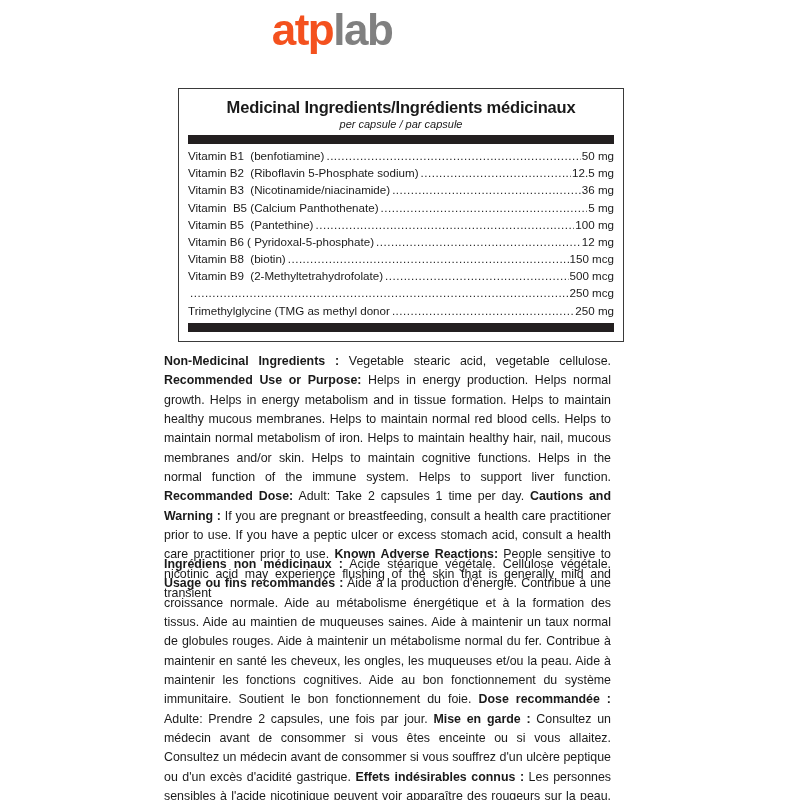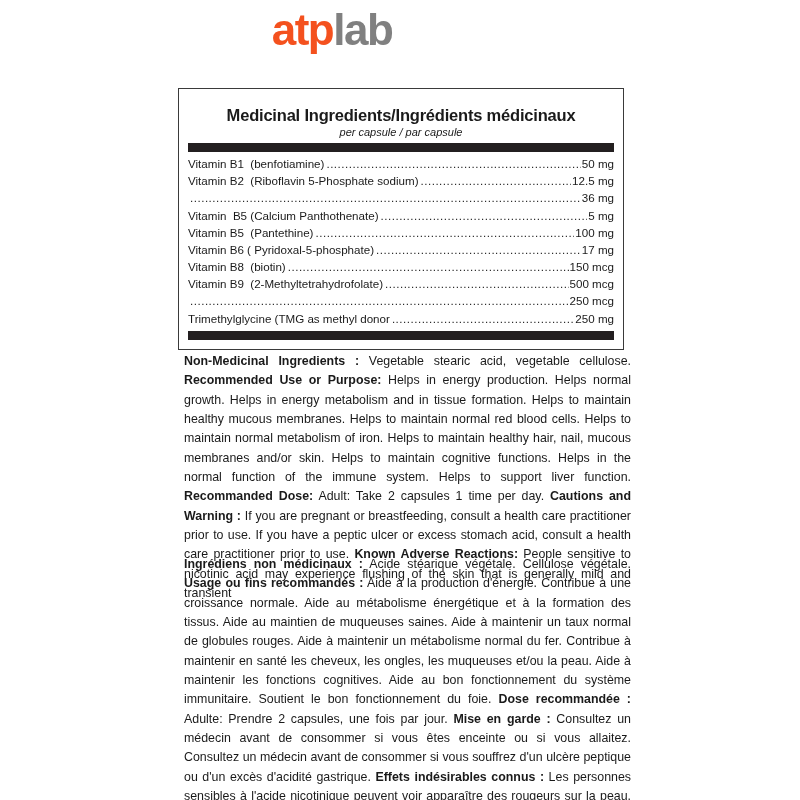--- a/index.html
+++ b/index.html
@@ -45,21 +45,21 @@
     border: 1.5px solid #3a3a3a;
     background: #fff;
     padding: 6px 9px 7px 9px;
   }
   .panel-title {
     text-align: center;
     font-size: 16.5px;
     font-weight: bold;
     letter-spacing: -0.2px;
     line-height: 1.15;
-    margin-top: 11px;
+    margin-top: 3px;
   }
   .panel-subtitle {
     text-align: center;
     font-size: 11px;
     line-height: 1.2;
     margin-top: 1px;
     margin-bottom: 4px;
     font-style: italic;
   }
   .rule-thick {
@@ -84,21 +84,21 @@
     margin: 0 1px 0 2px;
     color: #1a1a1a;
     font-size: 11.6px;
     letter-spacing: 0.5px;
   }
   .ing-amount { flex: 0 0 auto; white-space: pre; }
 
   
   .body-copy {
     position: absolute;
-    left: 184px;
+    left: 164px;
     width: 447px;
     font-size: 12.4px;
     line-height: 1.56;
     text-align: justify;
     color: #1a1a1a;
   }
   .body-copy.en { top: 352px; }
   .body-copy.fr { top: 555px; }
   .body-copy b { font-weight: bold; }
   .body-copy p { margin: 0; }
@@ -112,24 +112,24 @@
     <div class="logo"><span class="atp">atp</span><span class="lab">lab</span></div>
   </div>
 
   <div class="panel">
     <div class="panel-title">Medicinal Ingredients/Ingrédients médicinaux</div>
     <div class="panel-subtitle">per capsule / par capsule</div>
     <div class="rule-thick"></div>
     <div id="ing-list">
         <div class="ing-row"><span class="ing-name">Vitamin B1  (benfotiamine)</span><span class="ing-leader">......................................................................................................................................................</span><span class="ing-amount">50 mg</span></div>
         <div class="ing-row"><span class="ing-name">Vitamin B2  (Riboflavin 5-Phosphate sodium)</span><span class="ing-leader">......................................................................................................................................................</span><span class="ing-amount">12.5 mg</span></div>
-        <div class="ing-row"><span class="ing-leader">......................................................................................................................................................</span><span class="ing-amount">36 mg</span></div>
+        <div class="ing-row"><span class="ing-name">Vitamin B3  (Nicotinamide/niacinamide)</span><span class="ing-leader">......................................................................................................................................................</span><span class="ing-amount">36 mg</span></div>
         <div class="ing-row"><span class="ing-name">Vitamin  B5 (Calcium Panthothenate)</span><span class="ing-leader">......................................................................................................................................................</span><span class="ing-amount">5 mg</span></div>
         <div class="ing-row"><span class="ing-name">Vitamin B5  (Pantethine)</span><span class="ing-leader">......................................................................................................................................................</span><span class="ing-amount">100 mg</span></div>
-        <div class="ing-row"><span class="ing-name">Vitamin B6 ( Pyridoxal-5-phosphate)</span><span class="ing-leader">......................................................................................................................................................</span><span class="ing-amount">17 mg</span></div>
+        <div class="ing-row"><span class="ing-name">Vitamin B6 ( Pyridoxal-5-phosphate)</span><span class="ing-leader">......................................................................................................................................................</span><span class="ing-amount">12 mg</span></div>
         <div class="ing-row"><span class="ing-name">Vitamin B8  (biotin)</span><span class="ing-leader">......................................................................................................................................................</span><span class="ing-amount">150 mcg</span></div>
         <div class="ing-row"><span class="ing-name">Vitamin B9  (2-Methyltetrahydrofolate)</span><span class="ing-leader">......................................................................................................................................................</span><span class="ing-amount">500 mcg</span></div>
         <div class="ing-row"><span class="ing-leader">......................................................................................................................................................</span><span class="ing-amount">250 mcg</span></div>
         <div class="ing-row"><span class="ing-name">Trimethylglycine (TMG as methyl donor</span><span class="ing-leader">......................................................................................................................................................</span><span class="ing-amount">250 mg</span></div>
       </div>
     <div class="rule-thick bottom"></div>
   </div>
 
   <div class="body-copy en">
     <p><b>Non-Medicinal Ingredients :</b><span> Vegetable stearic acid, vegetable cellulose. </span><b>Recommended Use or Purpose:</b><span> Helps in energy production. Helps normal growth. Helps in energy metabolism and in tissue formation. Helps to maintain healthy mucous membranes. Helps to maintain normal red blood cells. Helps to maintain normal metabolism of iron. Helps to maintain healthy hair, nail, mucous membranes and/or skin. Helps to maintain cognitive functions. Helps in the normal function of the immune system. Helps to support liver function. </span><b>Recommanded Dose:</b><span> Adult: Take 2 capsules 1 time per day. </span><b>Cautions and Warning :</b><span> If you are pregnant or breastfeeding, consult a health care practitioner prior to use. If you have a peptic ulcer or excess stomach acid, consult a health care practitioner prior to use. </span><b>Known Adverse Reactions:</b><span> People sensitive to nicotinic acid may experience flushing of the skin that is generally mild and transient</span></p>

